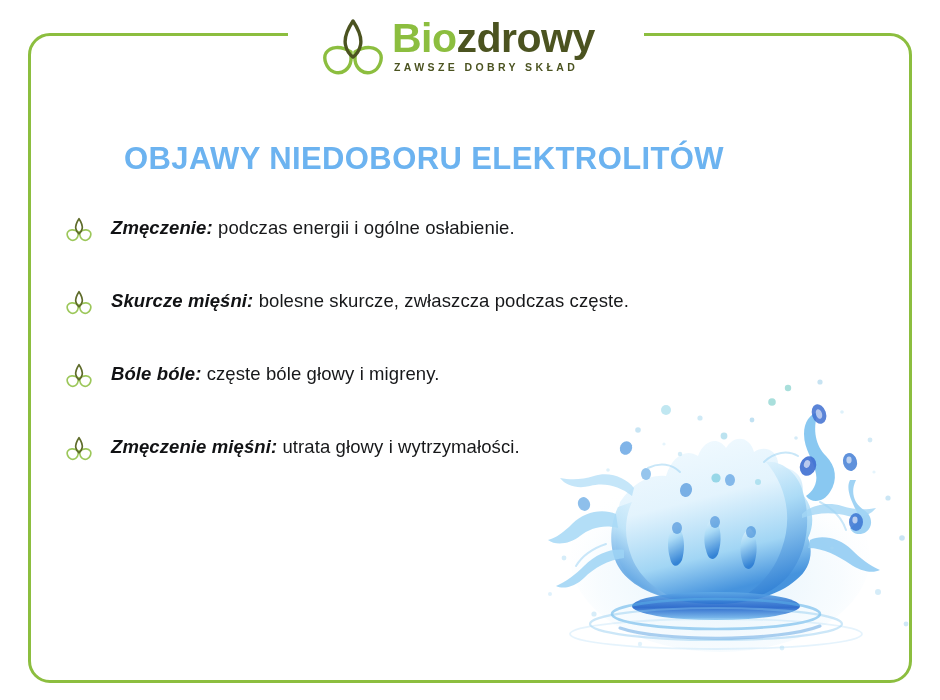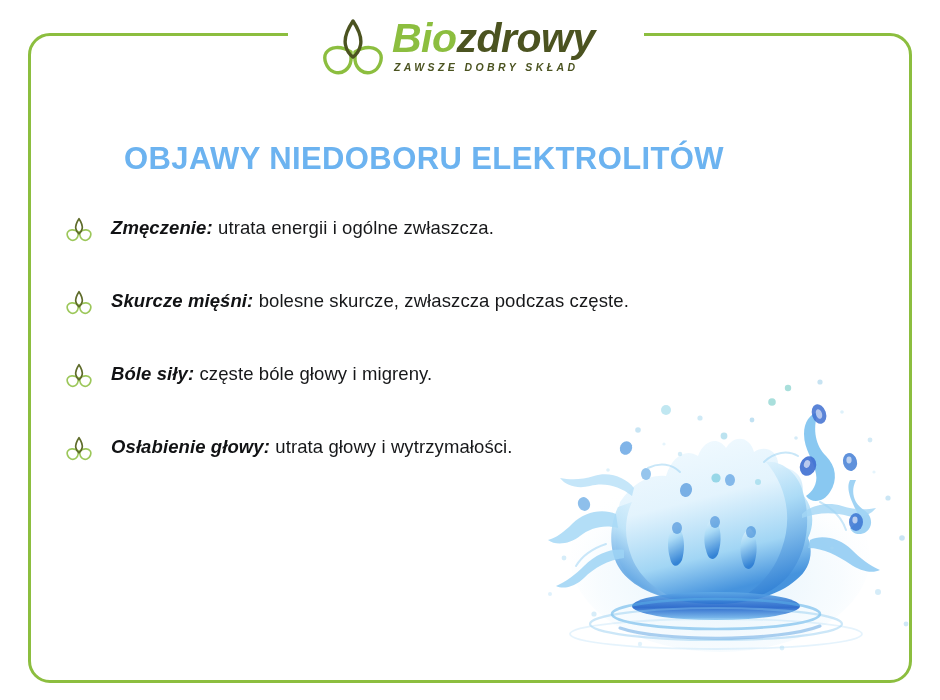--- a/index.html
+++ b/index.html
@@ -58,21 +58,20 @@
     position: relative;
     top: 1px;
   }
   .logo-type {
     margin-left: 8px;
     display: flex;
     flex-direction: column;
     justify-content: center;
     position: relative;
     top: -2px;
-    font-style: italic;
   }
   .wordmark {
     font-size: 41px;
     line-height: 42px;
     font-weight: 700;
     letter-spacing: -0.5px;
     white-space: nowrap;
   }
   .wm-bio   { color: #8cbe3f; }
   .wm-rest  { color: #4b5320; }
@@ -176,21 +175,21 @@
 <div class="symptoms">
 
   <div class="symptom">
     <span class="bullet-mark">
       <svg viewBox="0 0 62 58" width="26" height="26" aria-hidden="true">
         <path d="M29 33 C18 26 8 28 4 34 C1 39 4 50 12 53 C20 56 28 50 29 41 Z" fill="none" stroke="#9cc75a" stroke-width="4" stroke-linejoin="round"></path>
         <path d="M33 33 C44 26 54 28 58 34 C61 39 58 50 50 53 C42 56 34 50 33 41 Z" fill="none" stroke="#9cc75a" stroke-width="4" stroke-linejoin="round"></path>
         <path d="M31 2 C25 11 22 19 23.5 26 C25 33 28 36 31 38 C34 36 37 33 38.5 26 C40 19 37 11 31 2 Z" fill="none" stroke="#5e6b2a" stroke-width="4" stroke-linejoin="round"></path>
       </svg>
     </span>
-    <span class="symptom-text"><b>Zmęczenie:</b> <span>utrata energii i ogólne zwłaszcza.</span></span>
+    <span class="symptom-text"><b>Zmęczenie:</b> <span>podczas energii i ogólne osłabienie.</span></span>
   </div>
 
   <div class="symptom">
     <span class="bullet-mark">
       <svg viewBox="0 0 62 58" width="26" height="26" aria-hidden="true">
         <path d="M29 33 C18 26 8 28 4 34 C1 39 4 50 12 53 C20 56 28 50 29 41 Z" fill="none" stroke="#9cc75a" stroke-width="4" stroke-linejoin="round"></path>
         <path d="M33 33 C44 26 54 28 58 34 C61 39 58 50 50 53 C42 56 34 50 33 41 Z" fill="none" stroke="#9cc75a" stroke-width="4" stroke-linejoin="round"></path>
         <path d="M31 2 C25 11 22 19 23.5 26 C25 33 28 36 31 38 C34 36 37 33 38.5 26 C40 19 37 11 31 2 Z" fill="none" stroke="#5e6b2a" stroke-width="4" stroke-linejoin="round"></path>
       </svg>
     </span>
@@ -198,32 +197,32 @@
   </div>
 
   <div class="symptom">
     <span class="bullet-mark">
       <svg viewBox="0 0 62 58" width="26" height="26" aria-hidden="true">
         <path d="M29 33 C18 26 8 28 4 34 C1 39 4 50 12 53 C20 56 28 50 29 41 Z" fill="none" stroke="#9cc75a" stroke-width="4" stroke-linejoin="round"></path>
         <path d="M33 33 C44 26 54 28 58 34 C61 39 58 50 50 53 C42 56 34 50 33 41 Z" fill="none" stroke="#9cc75a" stroke-width="4" stroke-linejoin="round"></path>
         <path d="M31 2 C25 11 22 19 23.5 26 C25 33 28 36 31 38 C34 36 37 33 38.5 26 C40 19 37 11 31 2 Z" fill="none" stroke="#5e6b2a" stroke-width="4" stroke-linejoin="round"></path>
       </svg>
     </span>
-    <span class="symptom-text"><b>Bóle siły:</b> <span>częste bóle głowy i migreny.</span></span>
+    <span class="symptom-text"><b>Bóle bóle:</b> <span>częste bóle głowy i migreny.</span></span>
   </div>
 
   <div class="symptom">
     <span class="bullet-mark">
       <svg viewBox="0 0 62 58" width="26" height="26" aria-hidden="true">
         <path d="M29 33 C18 26 8 28 4 34 C1 39 4 50 12 53 C20 56 28 50 29 41 Z" fill="none" stroke="#9cc75a" stroke-width="4" stroke-linejoin="round"></path>
         <path d="M33 33 C44 26 54 28 58 34 C61 39 58 50 50 53 C42 56 34 50 33 41 Z" fill="none" stroke="#9cc75a" stroke-width="4" stroke-linejoin="round"></path>
         <path d="M31 2 C25 11 22 19 23.5 26 C25 33 28 36 31 38 C34 36 37 33 38.5 26 C40 19 37 11 31 2 Z" fill="none" stroke="#5e6b2a" stroke-width="4" stroke-linejoin="round"></path>
       </svg>
     </span>
-    <span class="symptom-text"><b>Osłabienie głowy:</b> <span>utrata głowy i wytrzymałości.</span></span>
+    <span class="symptom-text"><b>Zmęczenie mięśni:</b> <span>utrata głowy i wytrzymałości.</span></span>
   </div>
 
 </div>
 
 <div class="splash">
   <svg viewBox="0 0 400 320" width="400" height="320" aria-hidden="true">
     <defs>
       <linearGradient id="gBody" x1="0" y1="0" x2="0.3" y2="1">
         <stop offset="0%" stop-color="#f4fbff"></stop>
         <stop offset="45%" stop-color="#e2f3fd"></stop>

